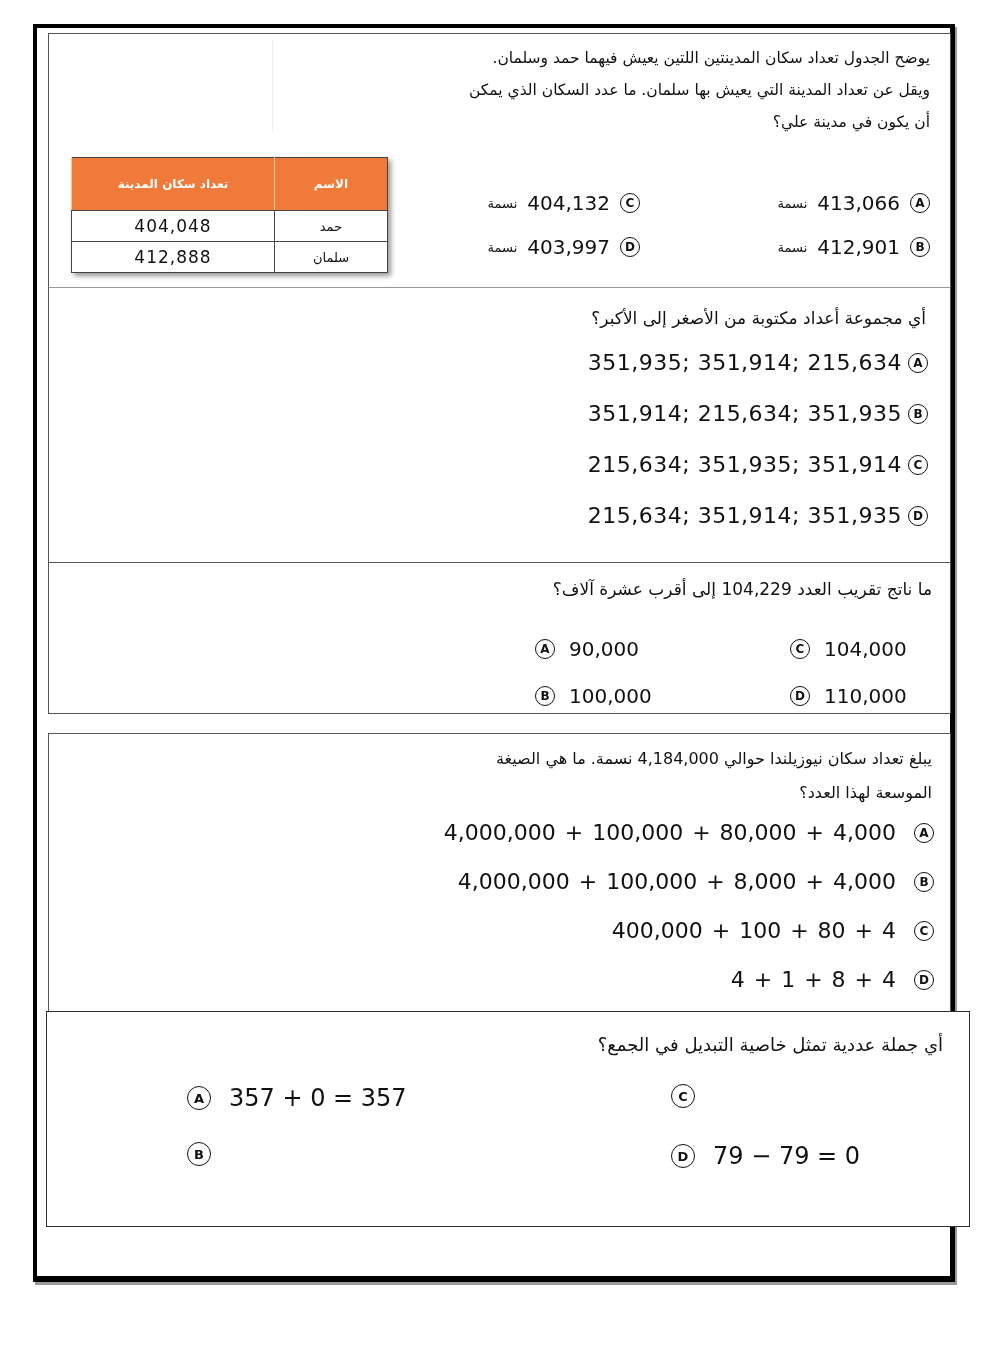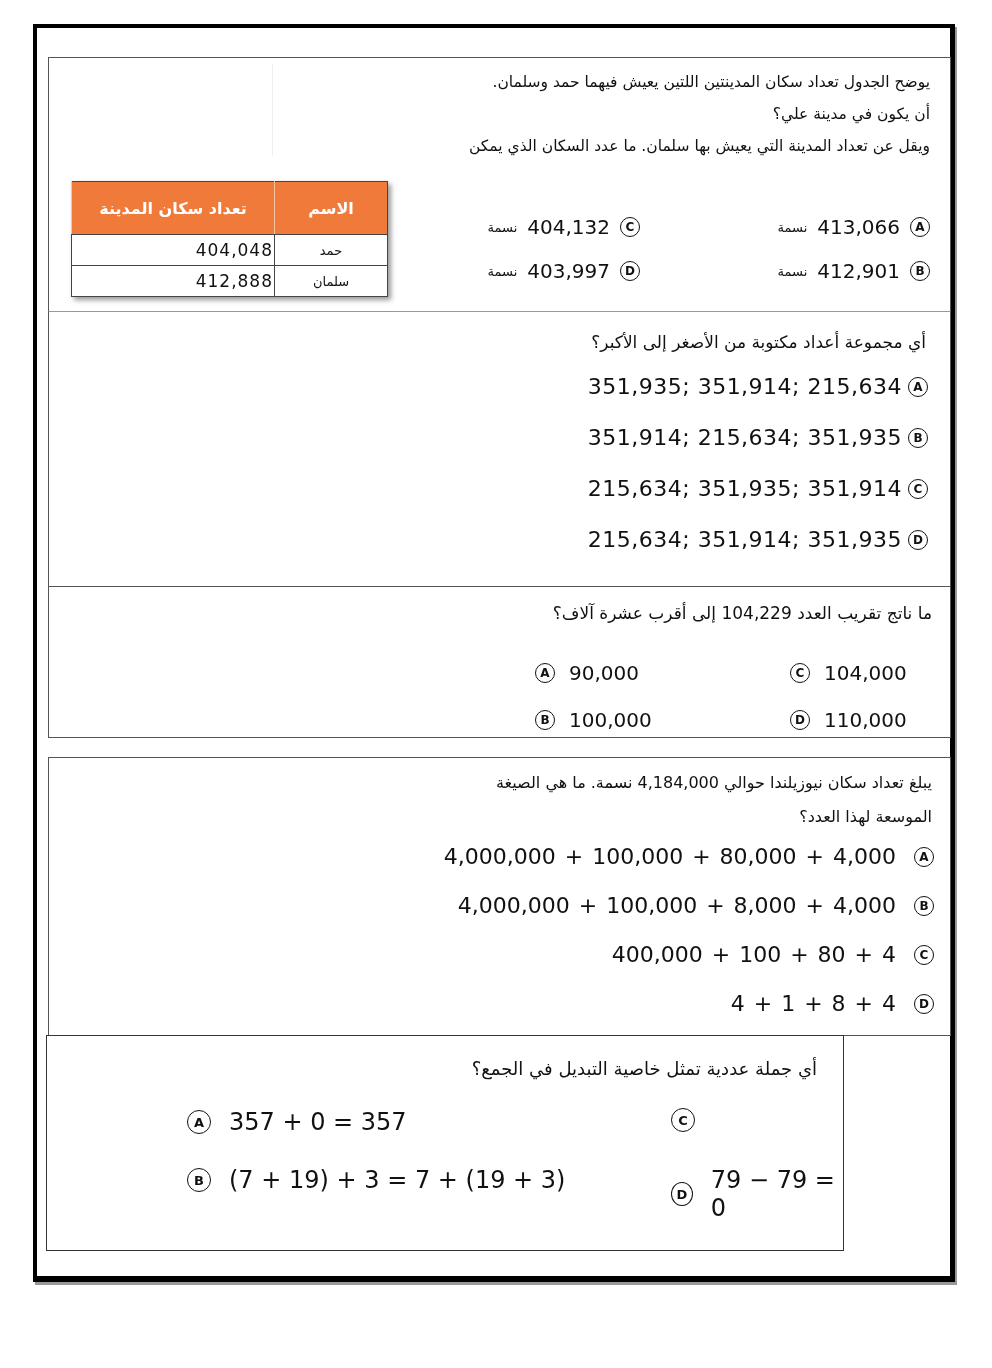--- a/index.html
+++ b/index.html
@@ -1,63 +1,63 @@
 <!DOCTYPE html>
 <html><head>
   <meta charset="utf-8">
   <style>
     html, body { margin:0; padding:0; background:#ffffff; }
     body { width:992px; height:1368px; position:relative; font-family:"DejaVu Sans", sans-serif; color:#111; }
     .outer { position:absolute; left:33px; top:24px; width:922px; height:1258px; border:4px solid #000; border-right-width:5px; border-bottom-width:6px; box-sizing:border-box; box-shadow:2px 3px 0 #999; }
-    .sec { position:absolute; border:1px solid #555; box-sizing:border-box; background:#fff;margin-top:24px; }
+    .sec { position:absolute; border:1px solid #555; box-sizing:border-box; background:#fff; }
     .ar { direction:rtl; text-align:right; }
     .bubble { display:inline-flex; align-items:center; justify-content:center; width:20px; height:20px; border:1.6px solid #111; border-radius:50%; font-size:12px; font-family:"DejaVu Sans", sans-serif; font-weight:bold; line-height:1; box-sizing:border-box; }
     .num { font-family:"DejaVu Sans", sans-serif; }
     
     #s1 { left:48px; top:33px; width:903px; height:255px; }
     #s1 .qtext { position:absolute; right:20px; top:8px; width:620px; font-size:15.5px; line-height:32px; }
     #s1 .divider { position:absolute; left:223px; top:6px; width:1px; height:92px; background:#eee; }
     .pop-table { position:absolute; left:22px; top:123px; border-collapse:collapse; box-shadow:3px 3px 5px #999; direction:rtl; }
-    .pop-table th { background:#ef7a3a; color:#fff; font-size:16px; height:50px; border:1.5px solid #444; border-left:1px solid #f4c5a5; font-weight:bold; }
+    .pop-table th { background:#ef7a3a; color:#fff; font-size:12px; height:50px; border:1.5px solid #444; border-left:1px solid #f4c5a5; font-weight:bold; }
     .pop-table td { border:1.5px solid #444; text-align:center; height:28px; font-size:17px; }
     .pop-table td.name { font-size:13px; width:110px; }
-    .pop-table td.val { width:200px; letter-spacing:1px;text-align:right; }
+    .pop-table td.val { width:200px; letter-spacing:1px; }
     .pop-table th.c1 { width:200px; }
     .pop-table th.c2 { width:110px; }
     .s1-opt { position:absolute; display:flex; align-items:center; direction:rtl; gap:10px; font-size:20px; }
     .s1-opt .unit { font-size:13px; }
     
     #s2 { left:48px; top:287px; width:903px; height:276px; border-top-color:#999; }
     .q-title { position:absolute; right:24px; font-size:17px; }
     .row-opt { position:absolute; right:22px; display:flex; align-items:center; direction:rtl; gap:6px; font-size:22px; }
     .row-opt .val { direction:ltr; letter-spacing:0.5px; }
     
     #s3 { left:48px; top:562px; width:903px; height:152px; }
     .grid-opt { position:absolute; display:flex; align-items:center; gap:14px; font-size:20px; direction:ltr; }
     
     #s4 { left:48px; top:733px; width:903px; height:279px; }
     #s4 .qtext { position:absolute; right:18px; top:8px; width:600px; font-size:16px; line-height:34px; }
     .exp-opt { position:absolute; right:16px; display:flex; align-items:center; direction:rtl; gap:18px; font-size:22px; }
     .exp-opt .val { direction:ltr; word-spacing:2px; }
     
-    #s5 { left:46px; top:1011px; width:798px; height:216px; border-color:#333; }
+    #s5 { left:46px; top:1011px; width:924px; height:216px; border-color:#333; }
     .eq-opt { position:absolute; display:flex; align-items:center; gap:18px; font-size:24px; direction:ltr; }
     .eq-opt .bubble { width:24px; height:24px; font-size:13px; }
   </style>
 </head>
 <body>
 
 <div class="outer"></div>
 
 <div class="sec" id="s1">
   <div class="divider"></div>
   <div class="qtext ar">
     <div>يوضح الجدول تعداد سكان المدينتين اللتين يعيش فيهما حمد وسلمان.</div>
+    <div>ويقل عن تعداد المدينة التي يعيش بها سلمان. ما عدد السكان الذي يمكن</div>
     <div>أن يكون في مدينة علي؟</div>
-    <div>ويقل عن تعداد المدينة التي يعيش بها سلمان. ما عدد السكان الذي يمكن</div>
   </div>
 
   <table class="pop-table">
     <tbody>
         <tr>
       <th class="c2">الاسم</th>
       <th class="c1">تعداد سكان المدينة</th>
     </tr>
     <tr>
       <td class="name">حمد</td>
@@ -156,21 +156,20 @@
 </div>
 
 <div class="sec" id="s5">
   <div class="q-title ar" style="top:22px; right:26px; font-size:18px;">أي جملة عددية تمثل خاصية التبديل في الجمع؟</div>
   <div class="eq-opt" style="left:140px; top:72px;">
     <span class="bubble">A</span>
     <span class="num">357 + 0 = 357</span>
   </div>
   <div class="eq-opt" style="left:140px; top:130px;">
     <span class="bubble">B</span>
-    <span class="num">(7 + 19) + 3 = 7 + (19 + 3)</span>
   </div>
   <div class="eq-opt" style="left:624px; top:72px;">
     <span class="bubble">C</span>
   </div>
   <div class="eq-opt" style="left:624px; top:130px;">
     <span class="bubble">D</span>
     <span class="num">79 − 79 = 0</span>
   </div>
 </div>
 

